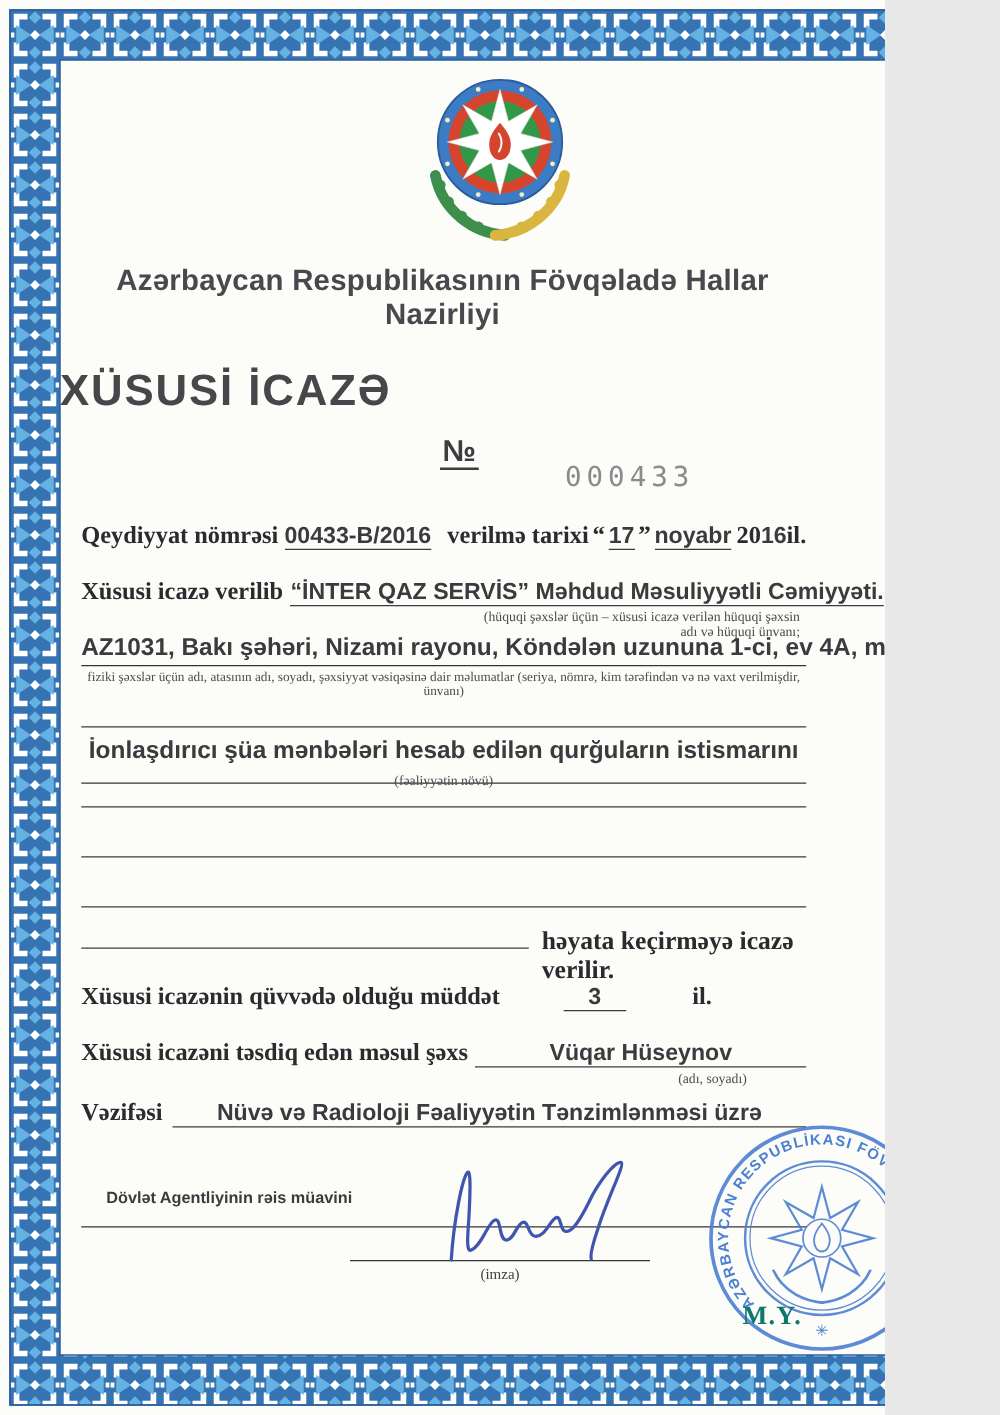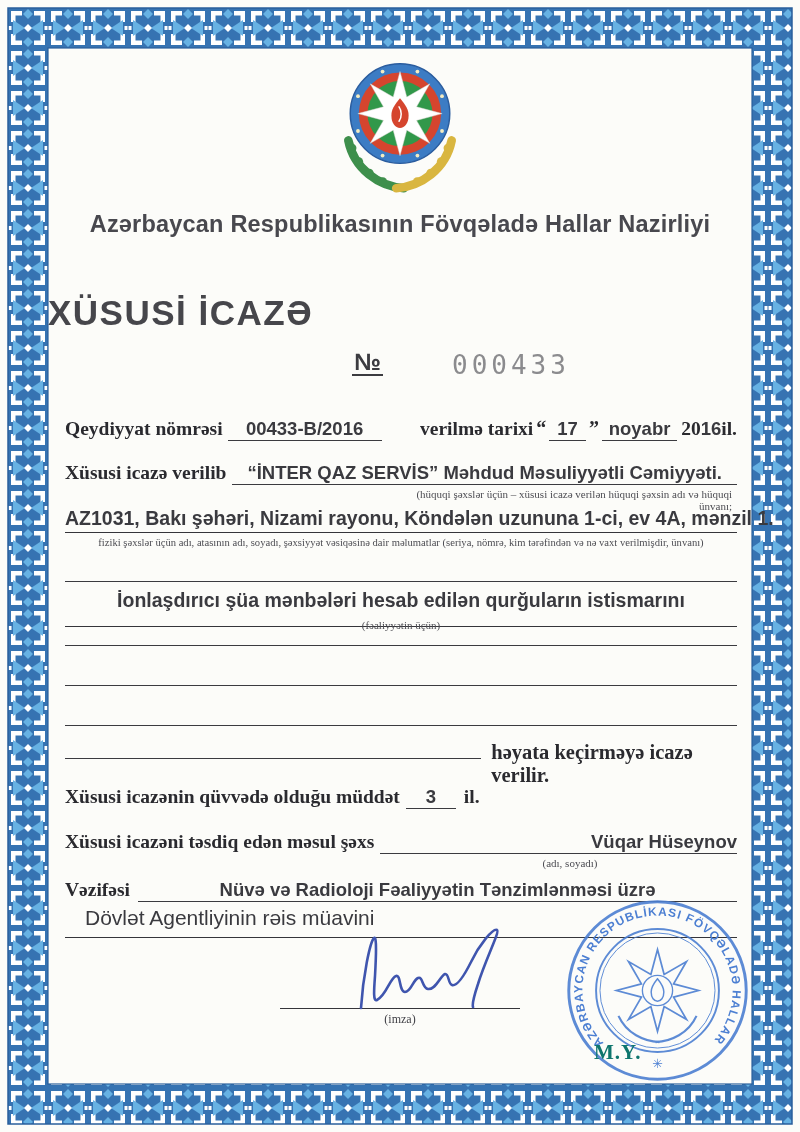--- a/index.html
+++ b/index.html
@@ -1,17 +1,17 @@
 <!DOCTYPE html>
 <html><head>
 <meta charset="utf-8">
 <style>
   html,body{margin:0;padding:0;background:#e8e8e8;}
   .page{
-    position:relative;width:800px;height:1132px;background:#fcfcf9;
+    position:relative;width:708px;height:1132px;background:#fcfcf9;
     font-family:"Liberation Serif",serif;color:#2e2e33;overflow:hidden;
   }
   .border-svg{position:absolute;left:0;top:0;}
   .abs{position:absolute;}
   .emblem{left:333px;top:54px;width:134px;height:146px;}
   .ministry{
     top:211px;left:48px;right:48px;text-align:center;
     font-family:"Liberation Sans",sans-serif;font-weight:bold;
     font-size:23.5px;color:#48484e;letter-spacing:.2px;
   }
@@ -19,46 +19,46 @@
     top:293px;left:48px;right:48px;text-align:left;
     font-family:"Liberation Sans",sans-serif;font-weight:bold;
     font-size:35px;color:#46464b;letter-spacing:1.5px;
   }
   .no-label{
     top:349px;left:352px;
     font-family:"Liberation Sans",sans-serif;font-weight:bold;font-size:24px;color:#3c3c41;
     border-bottom:2px solid #3c3c41;padding:0 2px 0 2px;line-height:1.05;
   }
   .no-value{
-    top:350px;left:452px;
-    font-family:"DejaVu Sans Mono",monospace;font-size:26px;color:#8b8b8e;letter-spacing:4px;
+    top:370px;left:452px;
+    font-family:"DejaVu Sans Mono",monospace;font-size:22px;color:#8b8b8e;letter-spacing:4px;
   }
   .row{left:65px;right:63px;display:flex;align-items:baseline;}
   .lbl{font-weight:bold;font-size:19.5px;color:#2a2a2f;white-space:nowrap;}
   .val{font-family:"Liberation Sans",sans-serif;font-weight:bold;font-size:18.5px;color:#3a3a3f;white-space:nowrap;}
   .u{border-bottom:1.6px solid #3b3b40;}
   .center{text-align:center;}
   .note{font-size:11px;color:#4c4c52;font-family:Liberation Serif, serif;}
   .reg-row{top:417px;}
   .issued-row{top:462px;}
   .issued-note{top:488px;left:385px;right:68px;text-align:right;}
   .addr-row{top:507px;left:65px;right:63px;border-bottom:1.8px solid #35353a;text-align:center;font-size:19.5px;padding-bottom:2px;}
   .addr-note{top:537px;left:65px;right:63px;text-align:center;font-size:10.6px;}
   .line{left:65px;right:63px;height:0;border-bottom:1.5px solid #3b3b40;}
   .act-row{top:589px;left:65px;right:63px;border-bottom:1.8px solid #35353a;text-align:center;font-size:19.5px;padding-bottom:14px;}
   .act-note{top:619px;left:65px;right:63px;text-align:center;}
   .perm-row{top:737px;align-items:baseline;}
   .perm-line{width:448px;height:21px;border-bottom:1.6px solid #3b3b40;}
   .perm-text{font-weight:bold;font-size:20.5px;color:#2a2a2f;margin-left:10px;}
-  .valid-row{top:786px;}
+  .valid-row{top:786px;gap:45px;}
   .appr-row{top:831px;}
   .appr-note{top:857px;left:410px;width:320px;text-align:center;}
   .pos-row{top:879px;}
-  .pos-line2{top:906px;left:65px;right:63px;height:31px;border-bottom:1.7px solid #35353a;
-    font-family:"Liberation Sans",sans-serif;font-weight:normal;font-size:21px;color:#3a3a3f;padding-left:20px;}
+  .pos-line2{top:950px;left:65px;right:63px;height:31px;border-bottom:1.7px solid #35353a;
+    font-family:"Liberation Sans",sans-serif;font-weight:bold;font-size:13px;color:#3a3a3f;padding-left:20px;}
   .sig-line{top:1008px;left:280px;width:240px;height:0;border-bottom:1.7px solid #35353a;}
   .sig-svg{left:345px;top:928px;width:190px;height:82px;}
   .sig-note{top:1012px;left:300px;width:200px;text-align:center;font-size:12px;color:#3f3f45;}
   .seal-svg{left:560px;top:893px;width:195px;height:195px;}
   .seal-initials{top:1040px;left:594px;font-weight:bold;font-size:21px;color:#0f766e;letter-spacing:1px;}
   .quote{font-weight:bold;font-size:20px;color:#2a2a2f;margin:0 3px;}
 </style>
 </head>
 <body>
 
@@ -139,39 +139,39 @@
     <span class="lbl">Xüsusi icazə verilib</span>
     <span class="val u center" style="flex:1;margin-left:6px;">“İNTER QAZ SERVİS” Məhdud Məsuliyyətli Cəmiyyəti.</span>
   </div>
   <div class="abs note issued-note">(hüquqi şəxslər üçün – xüsusi icazə verilən hüquqi şəxsin adı və hüquqi ünvanı;</div>
 
   <div class="abs val addr-row">AZ1031, Bakı şəhəri, Nizami rayonu, Köndələn uzununa 1-ci, ev 4A, mənzil 1.</div>
   <div class="abs note addr-note">fiziki şəxslər üçün adı, atasının adı, soyadı, şəxsiyyət vəsiqəsinə dair məlumatlar (seriya, nömrə, kim tərəfindən və nə vaxt verilmişdir, ünvanı)</div>
 
   <div class="abs line" style="top:581px;"></div>
   <div class="abs val act-row">İonlaşdırıcı şüa mənbələri hesab edilən qurğuların istismarını</div>
-  <div class="abs note act-note">(fəaliyyətin üçün)</div>
+  <div class="abs note act-note">(fəaliyyətin növü)</div>
   <div class="abs line" style="top:645px;"></div>
   <div class="abs line" style="top:685px;"></div>
   <div class="abs line" style="top:725px;"></div>
 
   <div class="abs row perm-row">
     <span class="perm-line"></span>
     <span class="perm-text">həyata keçirməyə icazə verilir.</span>
   </div>
 
   <div class="abs row valid-row">
     <span class="lbl">Xüsusi icazənin qüvvədə olduğu müddət</span>
     <span class="val u center" style="width:50px;margin-left:6px;margin-right:8px;">3</span>
     <span class="lbl">il.</span>
   </div>
 
   <div class="abs row appr-row">
     <span class="lbl">Xüsusi icazəni təsdiq edən məsul şəxs</span>
-    <span class="val u center" style="flex:1;margin-left:6px;text-align:right;">Vüqar Hüseynov</span>
+    <span class="val u center" style="flex:1;margin-left:6px;">Vüqar Hüseynov</span>
   </div>
   <div class="abs row pos-row">
     <span class="lbl">Vəzifəsi</span>
     <span class="val u center" style="flex:1;margin-left:8px;">Nüvə və Radioloji Fəaliyyətin Tənzimlənməsi üzrə</span>
   </div>
 
   <div class="abs note appr-note">(adı, soyadı)</div>
   <div class="abs pos-line2">Dövlət Agentliyinin rəis müavini</div>
 
   <div class="abs sig-line"></div>

